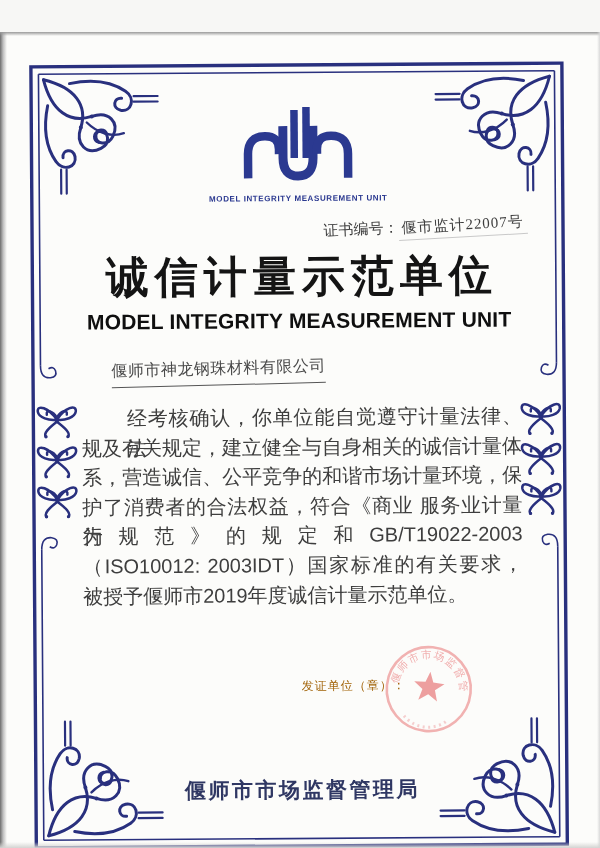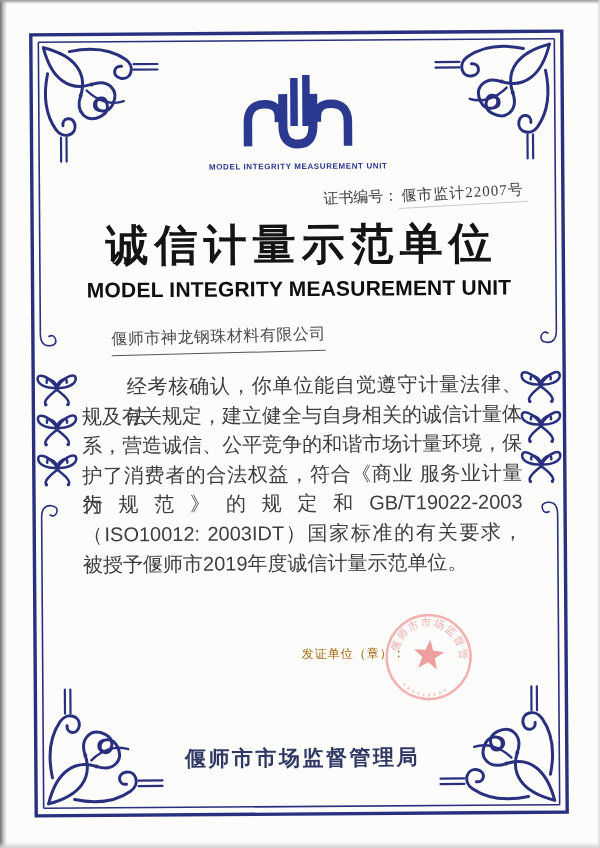--- a/index.html
+++ b/index.html
@@ -1,21 +1,21 @@
 <!DOCTYPE html>
 <html><head>
 <meta charset="utf-8">
 <style>
   html,body{margin:0;padding:0;}
   body{
     width:600px;height:848px;overflow:hidden;position:relative;
     background:#f7f7f5;
     font-family:"Liberation Sans","DejaVu Sans",sans-serif;
   }
-  .page{position:absolute;inset:0;background:#fcfcfa;}
+  .page{position:absolute;inset:0;background:#fcfcfa;margin-top:32px;}
   .scan{position:absolute;inset:0;transform:rotate(-0.4deg);transform-origin:50% 50%;}
   .frame-svg{position:absolute;left:0;top:0;}
   .content{position:absolute;inset:0;}
 
   
   .logo-wrap{position:absolute;left:0;right:0;top:70px;text-align:center;}
   .logo-caption{
     margin-top:4px;font-size:8px;font-weight:bold;letter-spacing:.6px;
     color:#2b3990;
   }

